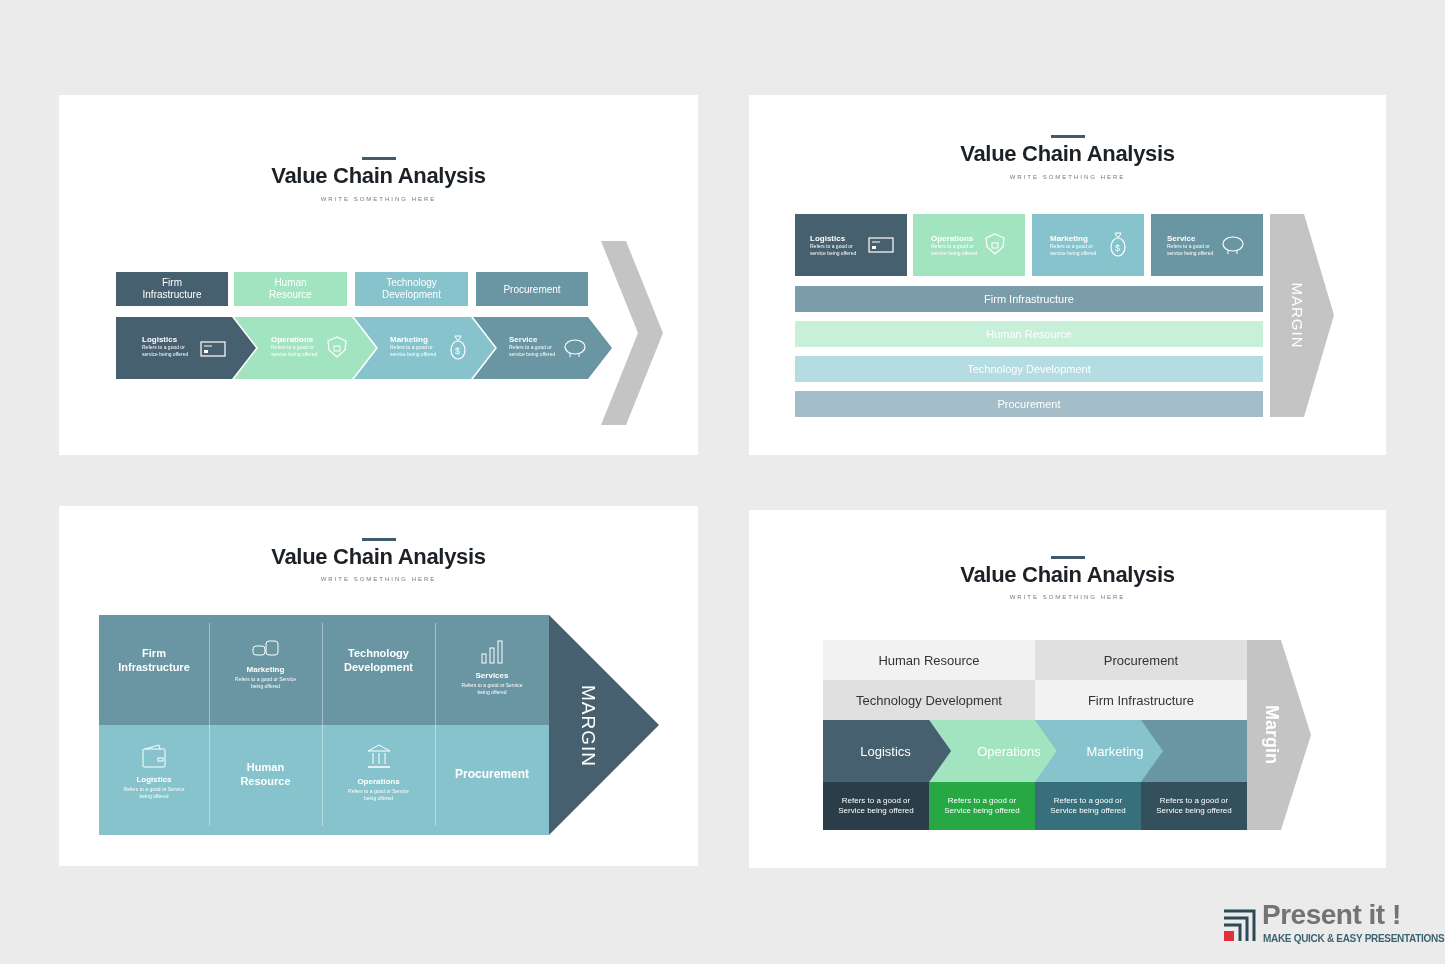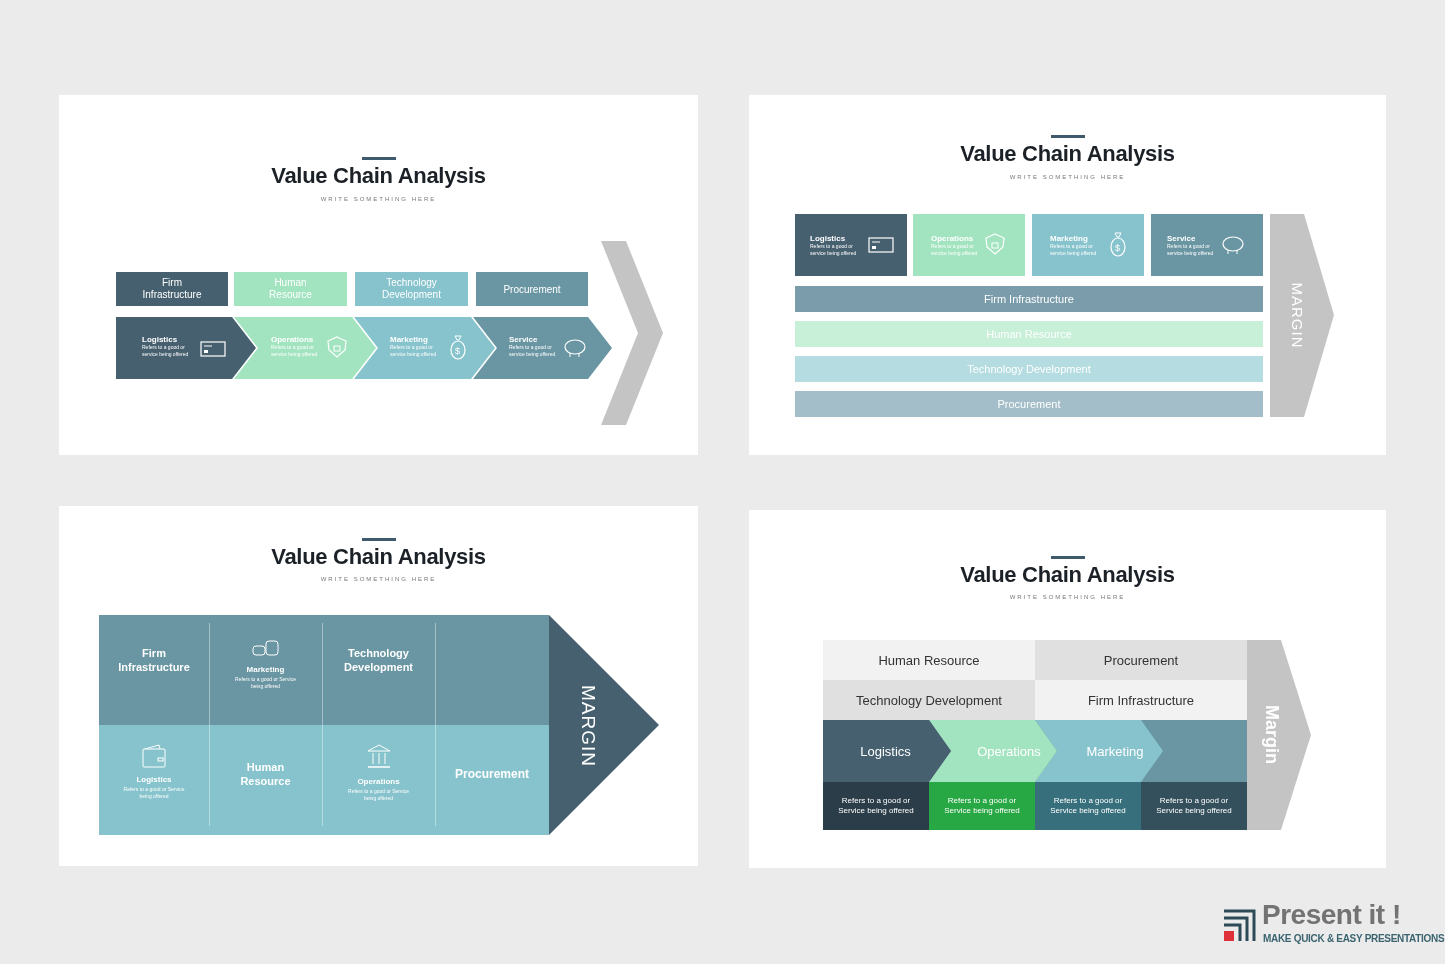--- a/index.html
+++ b/index.html
@@ -185,20 +185,29 @@
     <div class="icon" style="position:relative;display:inline-block"><svg width="30" height="18">
           <rect x="2" y="7" width="12" height="9" rx="3" fill="none" stroke="#fff"></rect>
           <rect x="15" y="2" width="12" height="14" rx="3" fill="none" stroke="#fff"></rect>
         </svg></div>
     <div class="item-title" style="margin-top:4px">Marketing</div>
     <div class="item-desc" style="width:70px;margin:2px auto 0">Refers to a good or Service being offered</div>
   </div>
   <div class="abs ctext" style="left:263px;top:140px;width:113px;font-size:11px;font-weight:bold;line-height:1.3">
       <span style="width:90px">Technology Development</span>
     </div>
+  <div class="abs" style="left:376px;top:133px;width:114px;text-align:center">
+    <div class="icon" style="position:relative;display:inline-block"><svg width="24" height="26">
+          <rect x="2" y="15" width="4" height="9" fill="none" stroke="#fff"></rect>
+          <rect x="10" y="9" width="4" height="15" fill="none" stroke="#fff"></rect>
+          <rect x="18" y="2" width="4" height="22" fill="none" stroke="#fff"></rect>
+        </svg></div>
+    <div class="item-title" style="margin-top:2px">Services</div>
+    <div class="item-desc" style="width:70px;margin:2px auto 0">Refers to a good or Service being offered</div>
+  </div>
 
   <div class="abs" style="left:40px;top:237px;width:110px;text-align:center">
     <div class="icon" style="position:relative;display:inline-block"><svg width="26" height="26">
           <rect x="2" y="6" width="22" height="18" rx="1" fill="none" stroke="#fff"></rect>
           <path d="M4 6 L18 2 L19 6" fill="none" stroke="#fff"></path>
           <rect x="17" y="15" width="5" height="3" fill="none" stroke="#fff"></rect>
         </svg></div>
     <div class="item-title" style="margin-top:2px">Logistics</div>
     <div class="item-desc" style="width:70px;margin:2px auto 0">Refers to a good or Service being offered</div>
   </div>

